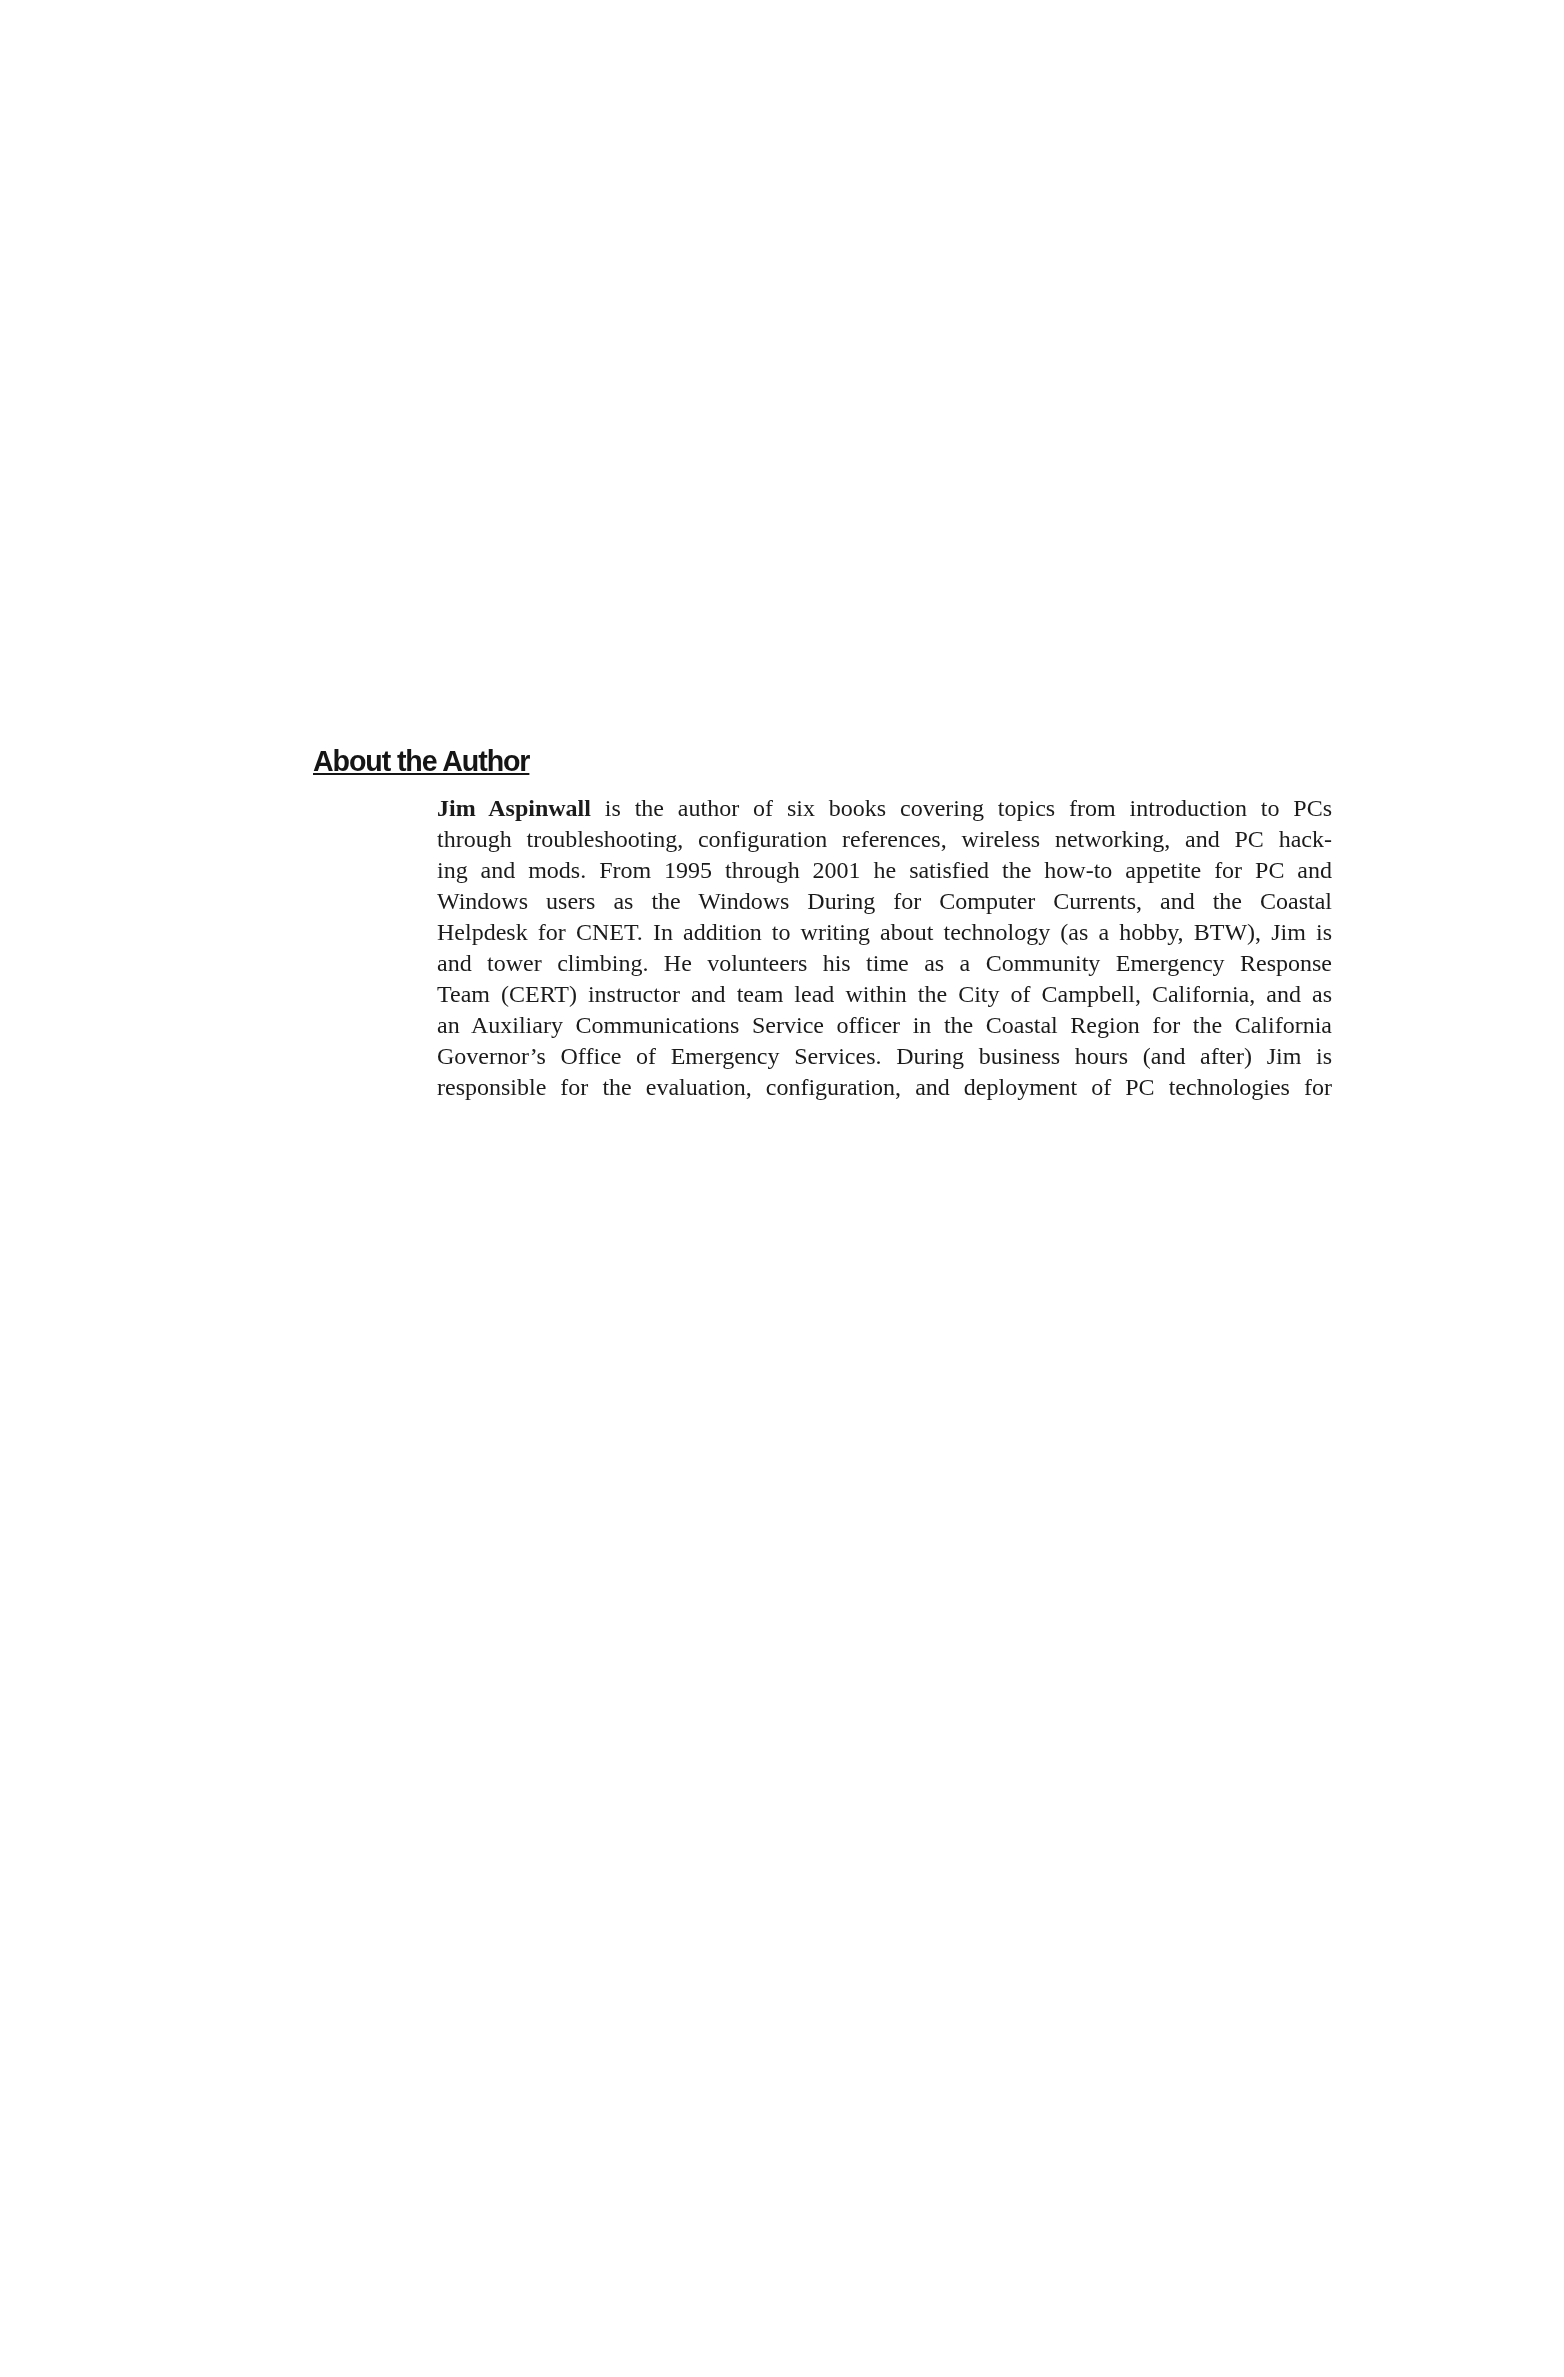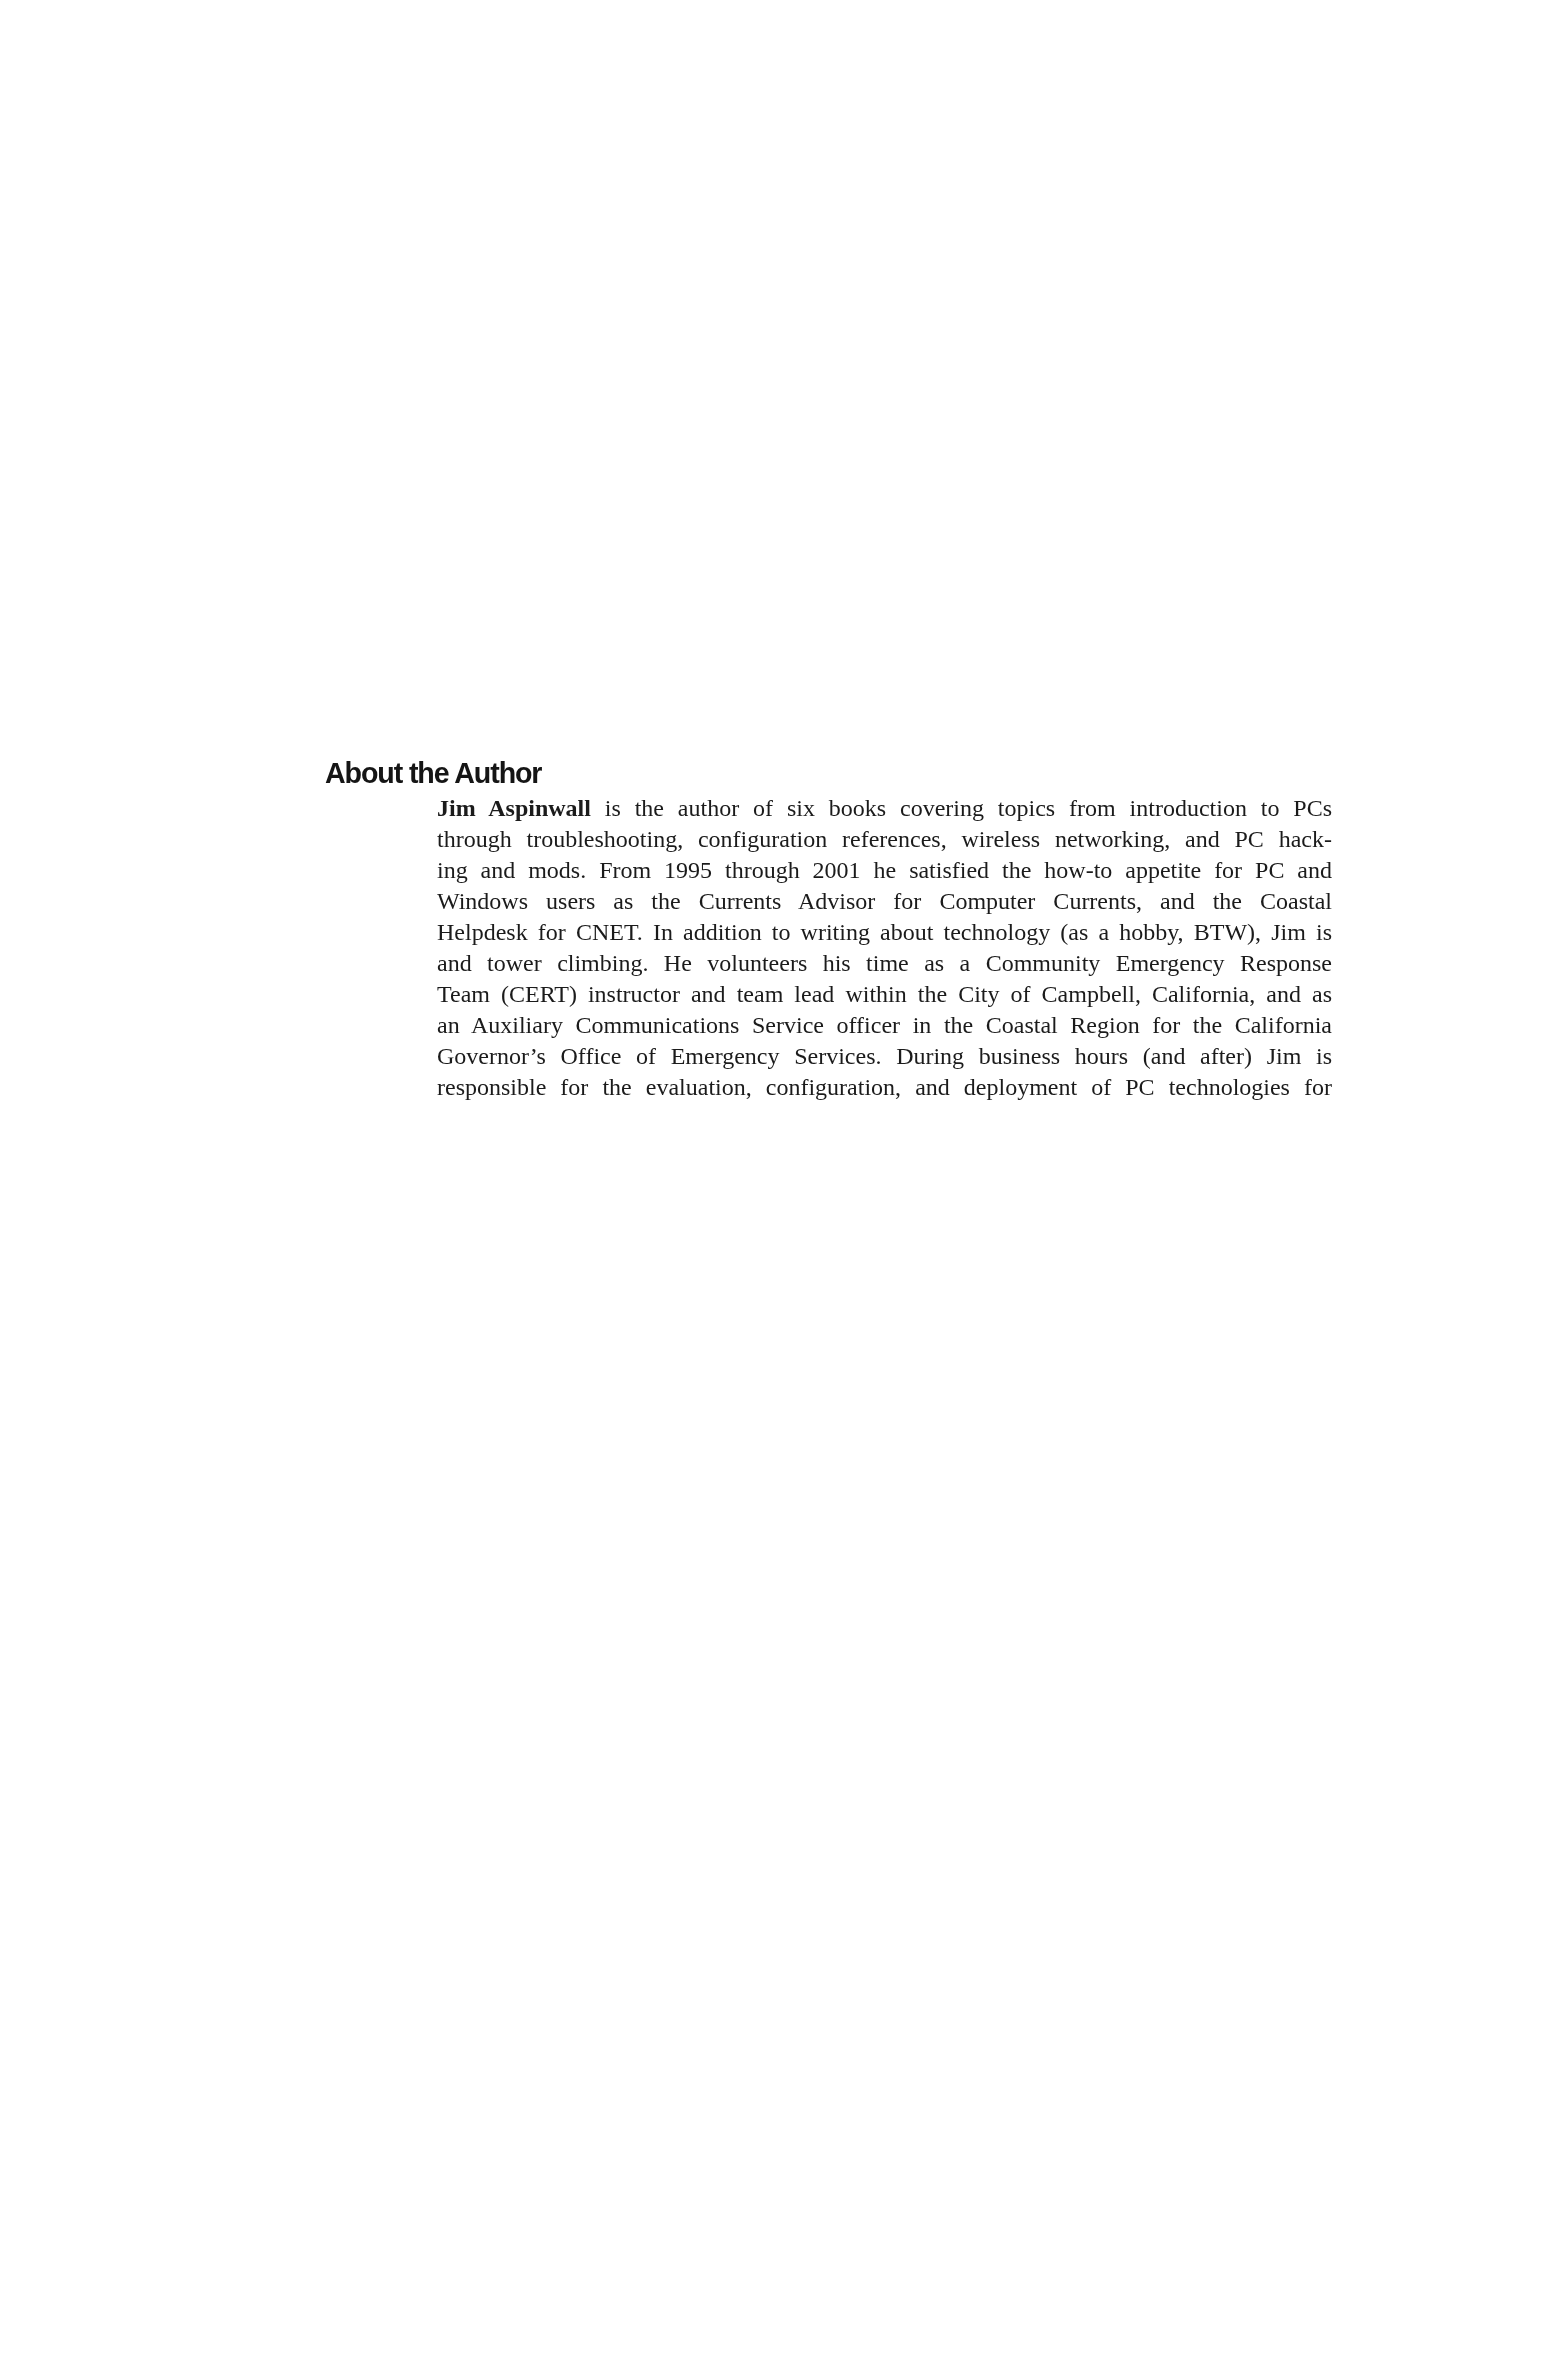--- a/index.html
+++ b/index.html
@@ -18,27 +18,28 @@
     left: 0; top: 0;
     width: 1565px;
     height: 2377px;
     background: #ffffff;
     overflow: hidden;
   }
   .section-heading {
     position: absolute;
     left: 313px;
     top: 747px;
-    margin: 12px;
+    margin: 0;
     font-family: "Liberation Sans", sans-serif;
     font-weight: bold;
     font-size: 28.6px;
     letter-spacing: -1.1px;
     line-height: 1.0;
     color: #151515;
+    text-decoration: underline;
   }
   .about-paragraph {
     position: absolute;
     left: 437px;
     top: 786px;
     width: 895px;
     font-family: "Liberation Serif", serif;
     font-size: 24px;
     line-height: 31px;
     color: #1b1b1b;
@@ -60,21 +61,21 @@
 </head>
 <body>
 
 <div class="page">
   <h1 class="section-heading">About the Author</h1>
 
   <div class="about-paragraph">
       <div class="para-line"><span class="seg-bold">Jim Aspinwall</span><span> is the author of six books covering topics from introduction to PCs</span></div>
       <div class="para-line"><span>through troubleshooting, configuration references, wireless networking, and PC hack-</span></div>
       <div class="para-line"><span>ing and mods. From 1995 through 2001 he satisfied the how-to appetite for PC and</span></div>
-      <div class="para-line"><span>Windows users as the Currents Advisor for </span><span class="seg-italic">Computer Currents</span><span>, and the Coastal</span></div>
+      <div class="para-line"><span>Windows users as the Windows During for </span><span class="seg-italic">Computer Currents</span><span>, and the Coastal</span></div>
       <div class="para-line"><span>Helpdesk for CNET. In addition to writing about technology (as a hobby, BTW), Jim is</span></div>
       <div class="para-line"><span>and tower climbing. He volunteers his time as a Community Emergency Response</span></div>
       <div class="para-line"><span>Team (CERT) instructor and team lead within the City of Campbell, California, and as</span></div>
       <div class="para-line"><span>an Auxiliary Communications Service officer in the Coastal Region for the California</span></div>
       <div class="para-line"><span>Governor’s Office of Emergency Services. During business hours (and after) Jim is</span></div>
       <div class="para-line"><span>responsible for the evaluation, configuration, and deployment of PC technologies for</span></div>
     </div>
 </div>
 
 

